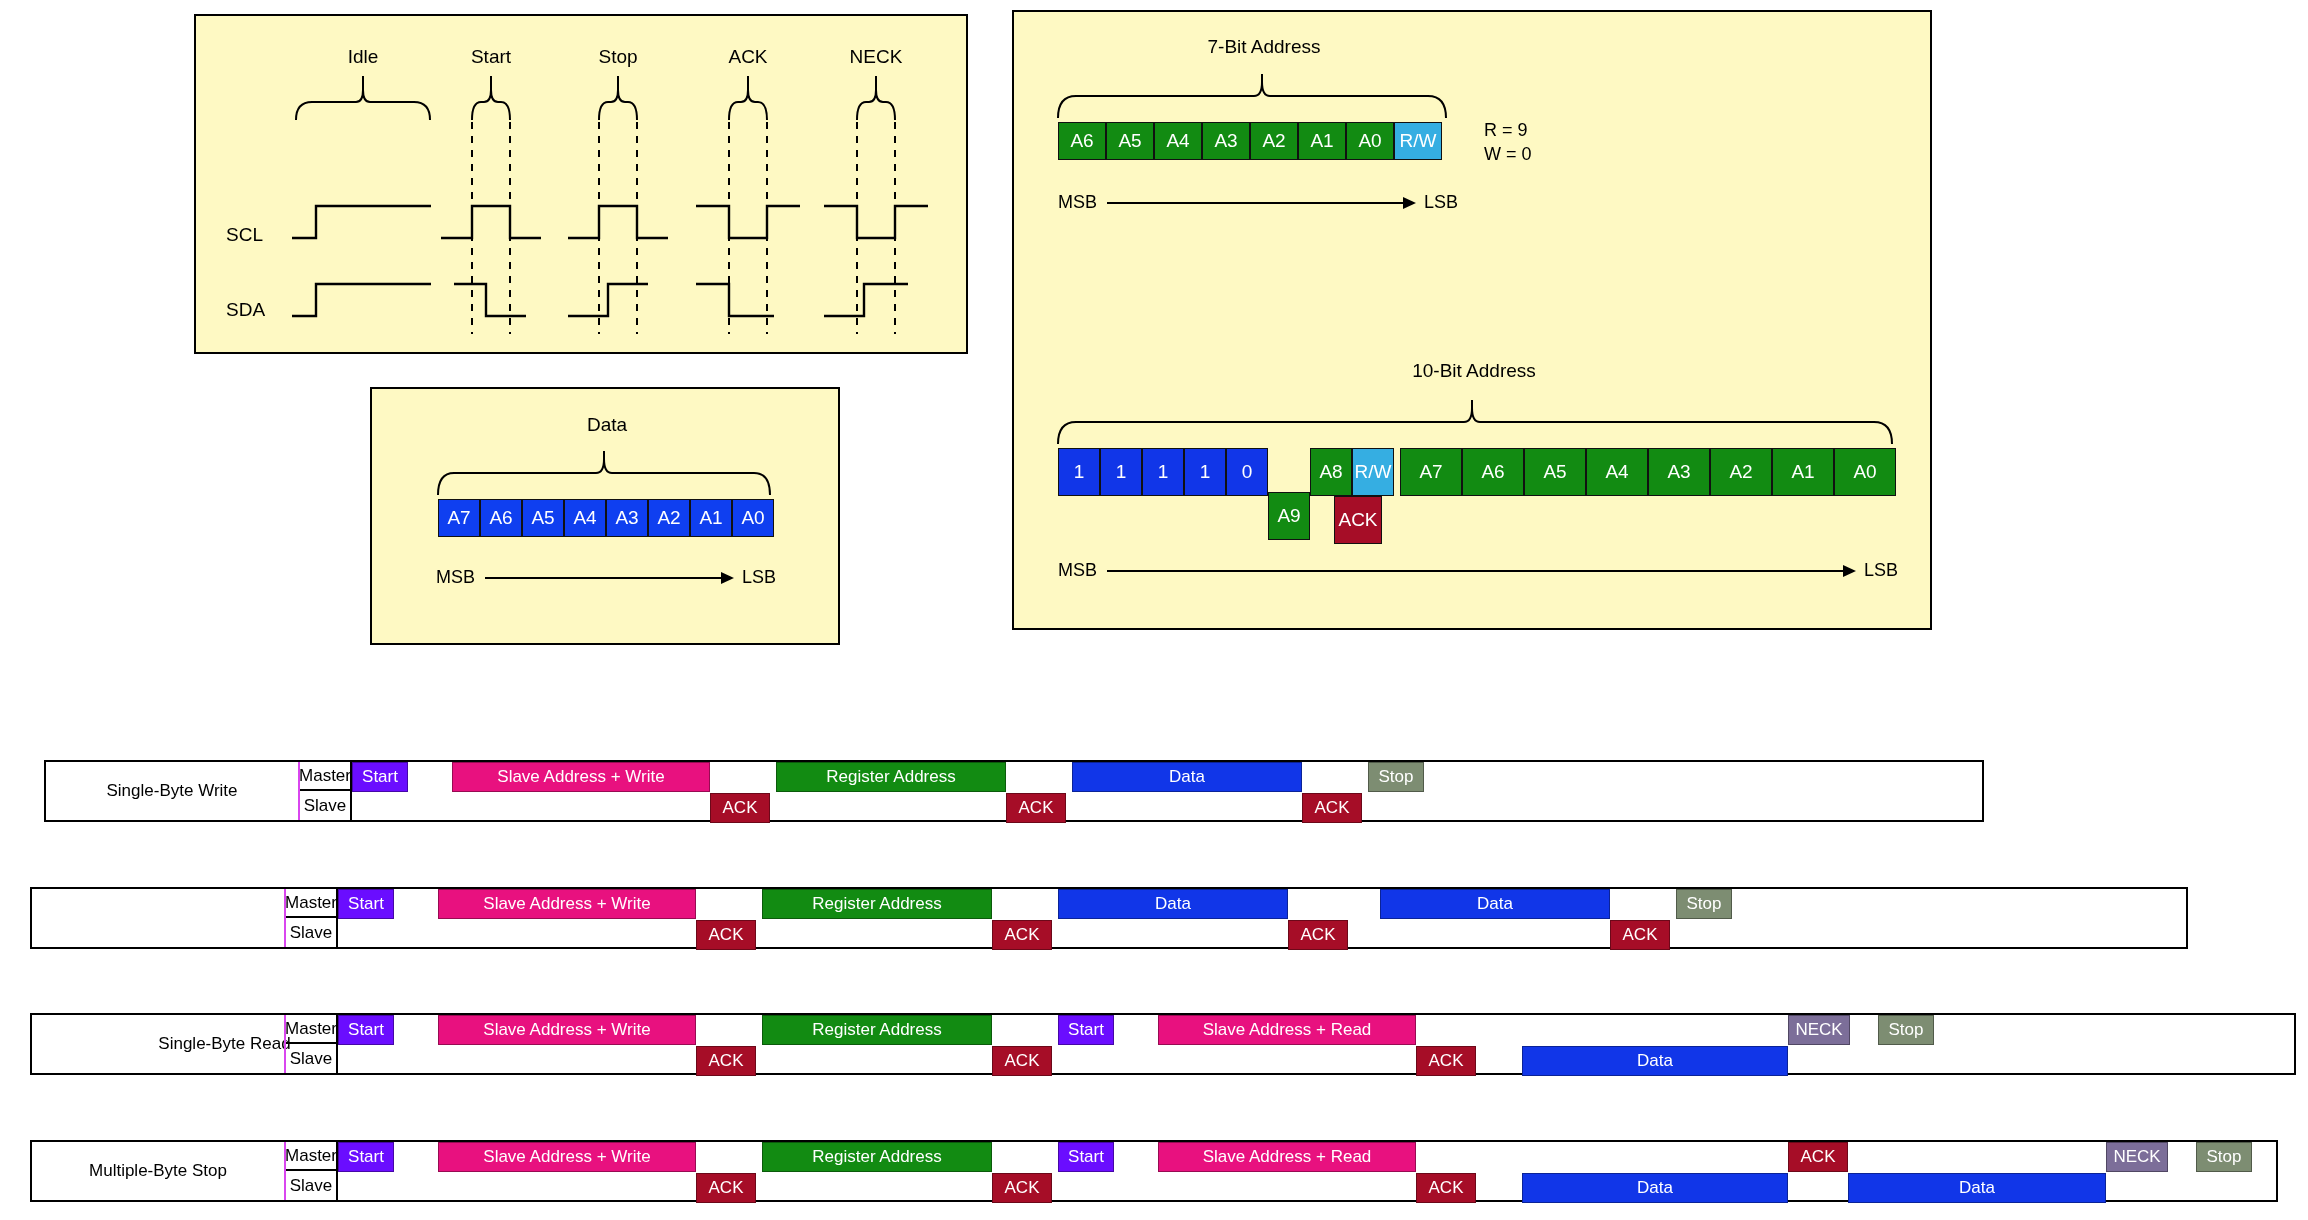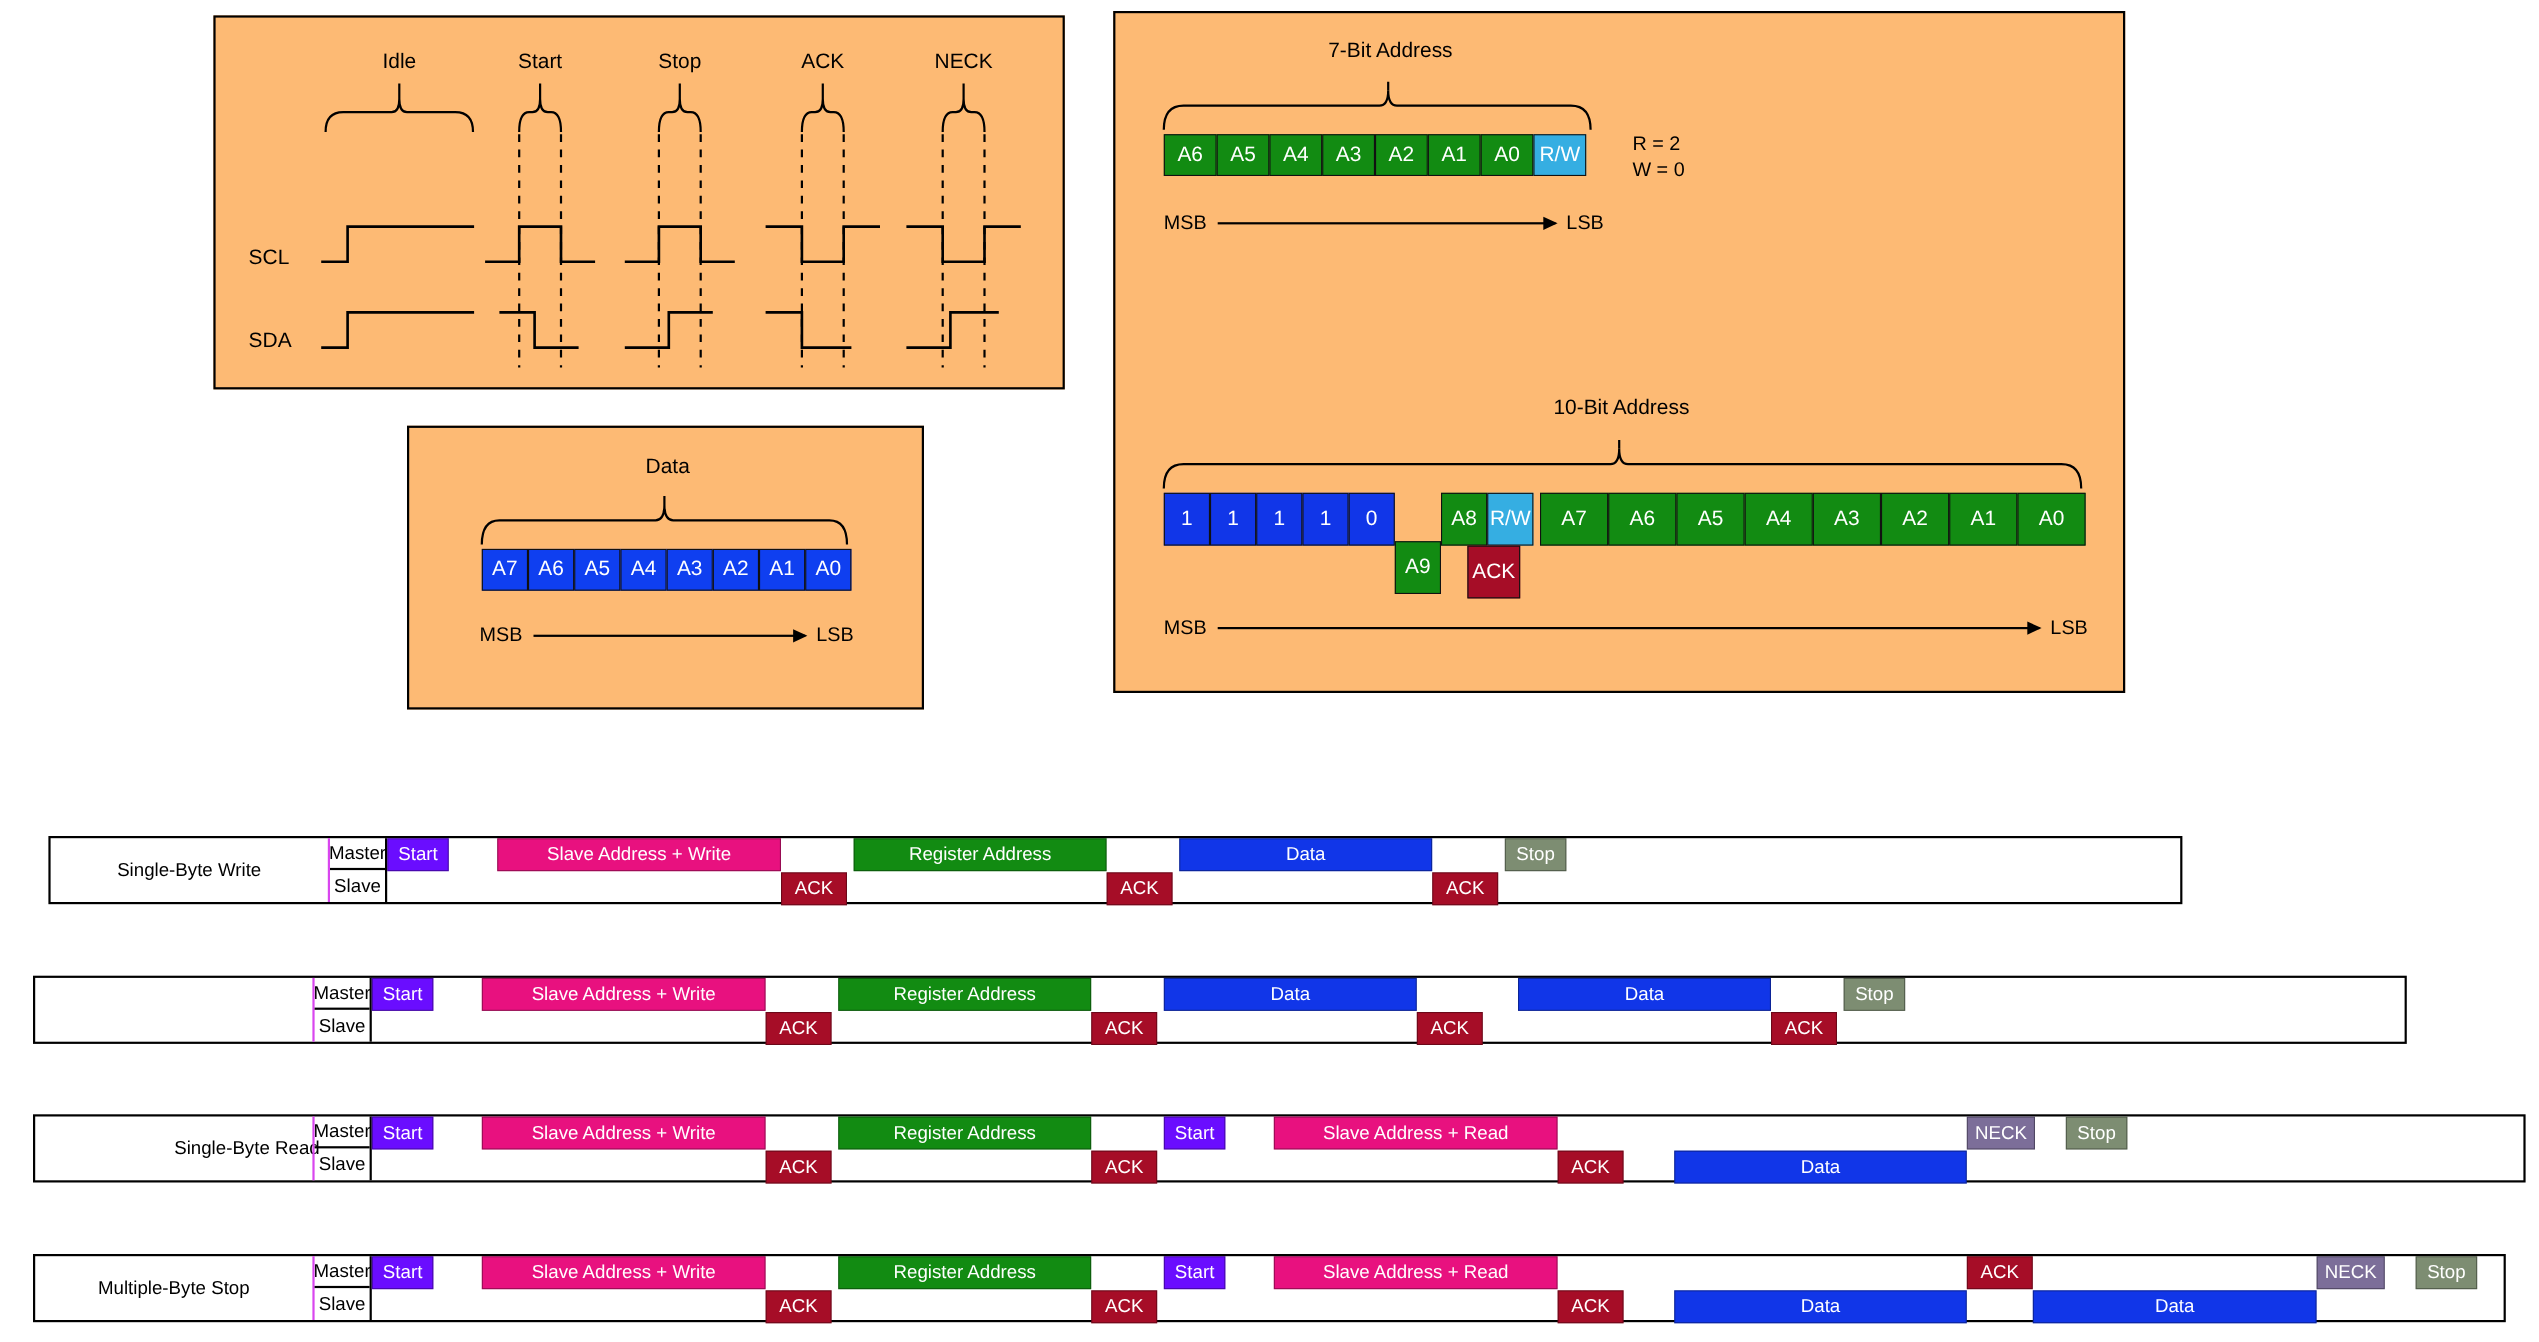--- a/index.html
+++ b/index.html
@@ -1,17 +1,17 @@
 <!DOCTYPE html>
 <html><head>
 <meta charset="utf-8">
 <style>
   html,body{margin:0;padding:0;background:#ffffff;}
   body{width:2308px;height:1220px;position:relative;font-family:"Liberation Sans",sans-serif;color:#000;}
-  .panel{position:absolute;border:2px solid #000;background:#fdba74;box-sizing:border-box;}
+  .panel{position:absolute;border:2px solid #000;background:#fef9c3;box-sizing:border-box;}
   .lbl{position:absolute;font-size:17px;color:#000;white-space:nowrap;}
   .ctr{transform:translateX(-50%);text-align:center;}
 
   
   #signal-panel{left:194px;top:14px;width:774px;height:340px;}
   .sig-col-label{position:absolute;font-size:19px;transform:translateX(-50%);}
   .sig-name{position:absolute;font-size:19px;}
 
   
   .bitrow{position:absolute;display:flex;}
@@ -118,21 +118,21 @@
   <div class="bitrow" id="seven-bit-row" style="left:44px;top:110px;">
       <div class="cell green" style="width: 48px; height: 38px;">A6</div>
       <div class="cell green" style="width: 48px; height: 38px;">A5</div>
       <div class="cell green" style="width: 48px; height: 38px;">A4</div>
       <div class="cell green" style="width: 48px; height: 38px;">A3</div>
       <div class="cell green" style="width: 48px; height: 38px;">A2</div>
       <div class="cell green" style="width: 48px; height: 38px;">A1</div>
       <div class="cell green" style="width: 48px; height: 38px;">A0</div>
       <div class="cell ltblue" style="width: 48px; height: 38px;">R/W</div>
     </div>
-  <div class="lbl" style="left:470px;top:108px;font-size:18px;">R = 2</div>
+  <div class="lbl" style="left:470px;top:108px;font-size:18px;">R = 9</div>
   <div class="lbl" style="left:470px;top:132px;font-size:18px;">W = 0</div>
   <div class="msbarrow" style="left:44px;top:180px;width:400px;">
     <span>MSB</span>
     <span class="line" style="flex:1;"></span>
     <span>LSB</span>
   </div>
 
   <div class="lbl ctr" style="left:460px;top:348px;font-size:19px;text-align:right;">10-Bit Address</div>
   <svg width="842" height="46" style="position:absolute;left:40px;top:388px;">
     <g fill="none" stroke="#000" stroke-width="2">

